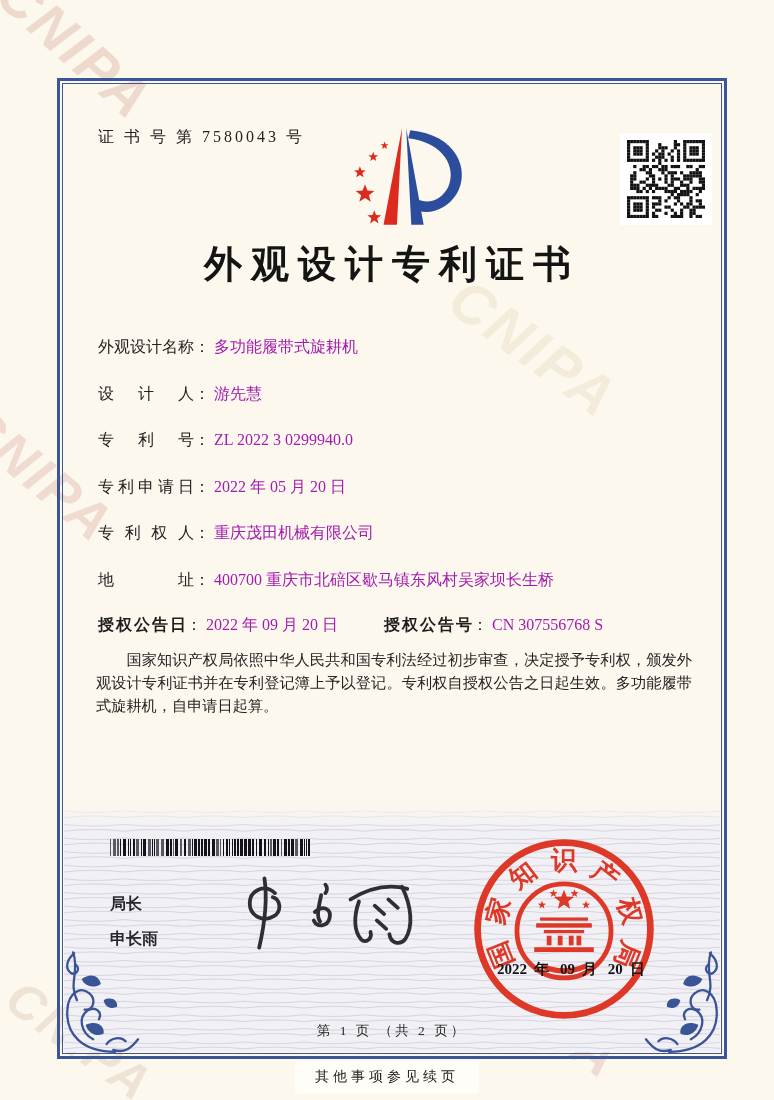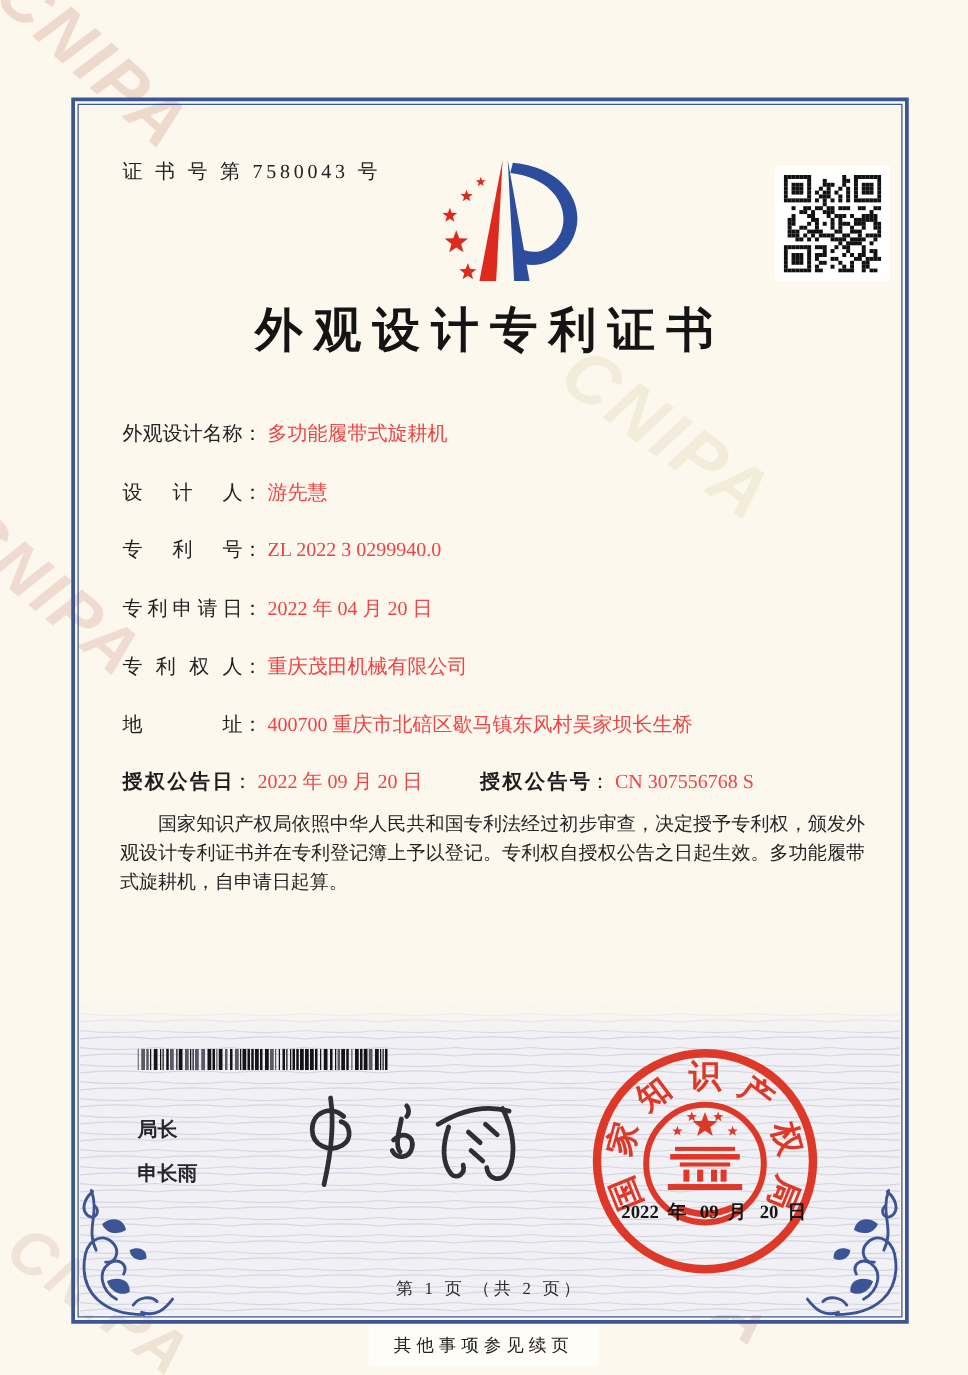--- a/index.html
+++ b/index.html
@@ -15,21 +15,21 @@
   .cert-no{position:absolute;left:38px;top:46px;font-size:16px;letter-spacing:3px;color:#222;}
   .logo{position:absolute;left:268px;top:42px;width:144px;height:112px;}
   .qr-box{position:absolute;left:560px;top:52px;width:92px;height:92px;background:#fff;
           display:flex;align-items:center;justify-content:center;}
   .title{position:absolute;left:0;top:158px;width:100%;text-align:center;
          font-size:38px;font-weight:700;letter-spacing:9px;color:#141414;}
   
   .fields{position:absolute;left:38px;top:256px;width:600px;font-size:16px;}
   .frow{height:46.5px;white-space:nowrap;}
   .flabel{display:inline-block;width:96px;text-align:justify;text-align-last:justify;color:#222;}
-  .fvalue{margin-left:4px;color:#ef4444;}
+  .fvalue{margin-left:4px;color:#a21caf;}
   .grant-row{position:absolute;left:38px;top:534px;width:610px;font-size:16px;display:flex;white-space:nowrap;}
   .glabel{display:inline-block;width:88px;text-align:justify;text-align-last:justify;font-weight:bold;}
   .grant-no{margin-left:46px;}
   
   .paras{position:absolute;left:36px;top:567px;width:596px;font-size:15.2px;line-height:23px;
          text-align:justify;color:#242424;}
   .paras p{margin:0 0 3px 0;text-indent:2em;}
   
   .panel{position:absolute;left:4px;top:719px;width:656px;height:252px;background:#f1f0f4;}
   .panel-fade{position:absolute;left:0;top:0;width:100%;height:30px;
@@ -387,21 +387,21 @@
     <div class="frow">
       <span class="flabel">外观设计名称</span><span>：</span><span class="fvalue">多功能履带式旋耕机</span>
     </div>
     <div class="frow">
       <span class="flabel">设计人</span><span>：</span><span class="fvalue">游先慧</span>
     </div>
     <div class="frow">
       <span class="flabel">专利号</span><span>：</span><span class="fvalue">ZL 2022 3 0299940.0</span>
     </div>
     <div class="frow">
-      <span class="flabel">专利申请日</span><span>：</span><span class="fvalue">2022 年 04 月 20 日</span>
+      <span class="flabel">专利申请日</span><span>：</span><span class="fvalue">2022 年 05 月 20 日</span>
     </div>
     <div class="frow">
       <span class="flabel">专利权人</span><span>：</span><span class="fvalue">重庆茂田机械有限公司</span>
     </div>
     <div class="frow">
       <span class="flabel">地址</span><span>：</span><span class="fvalue">400700 重庆市北碚区歇马镇东风村吴家坝长生桥</span>
     </div>
   </div>
 
   <div class="grant-row">

